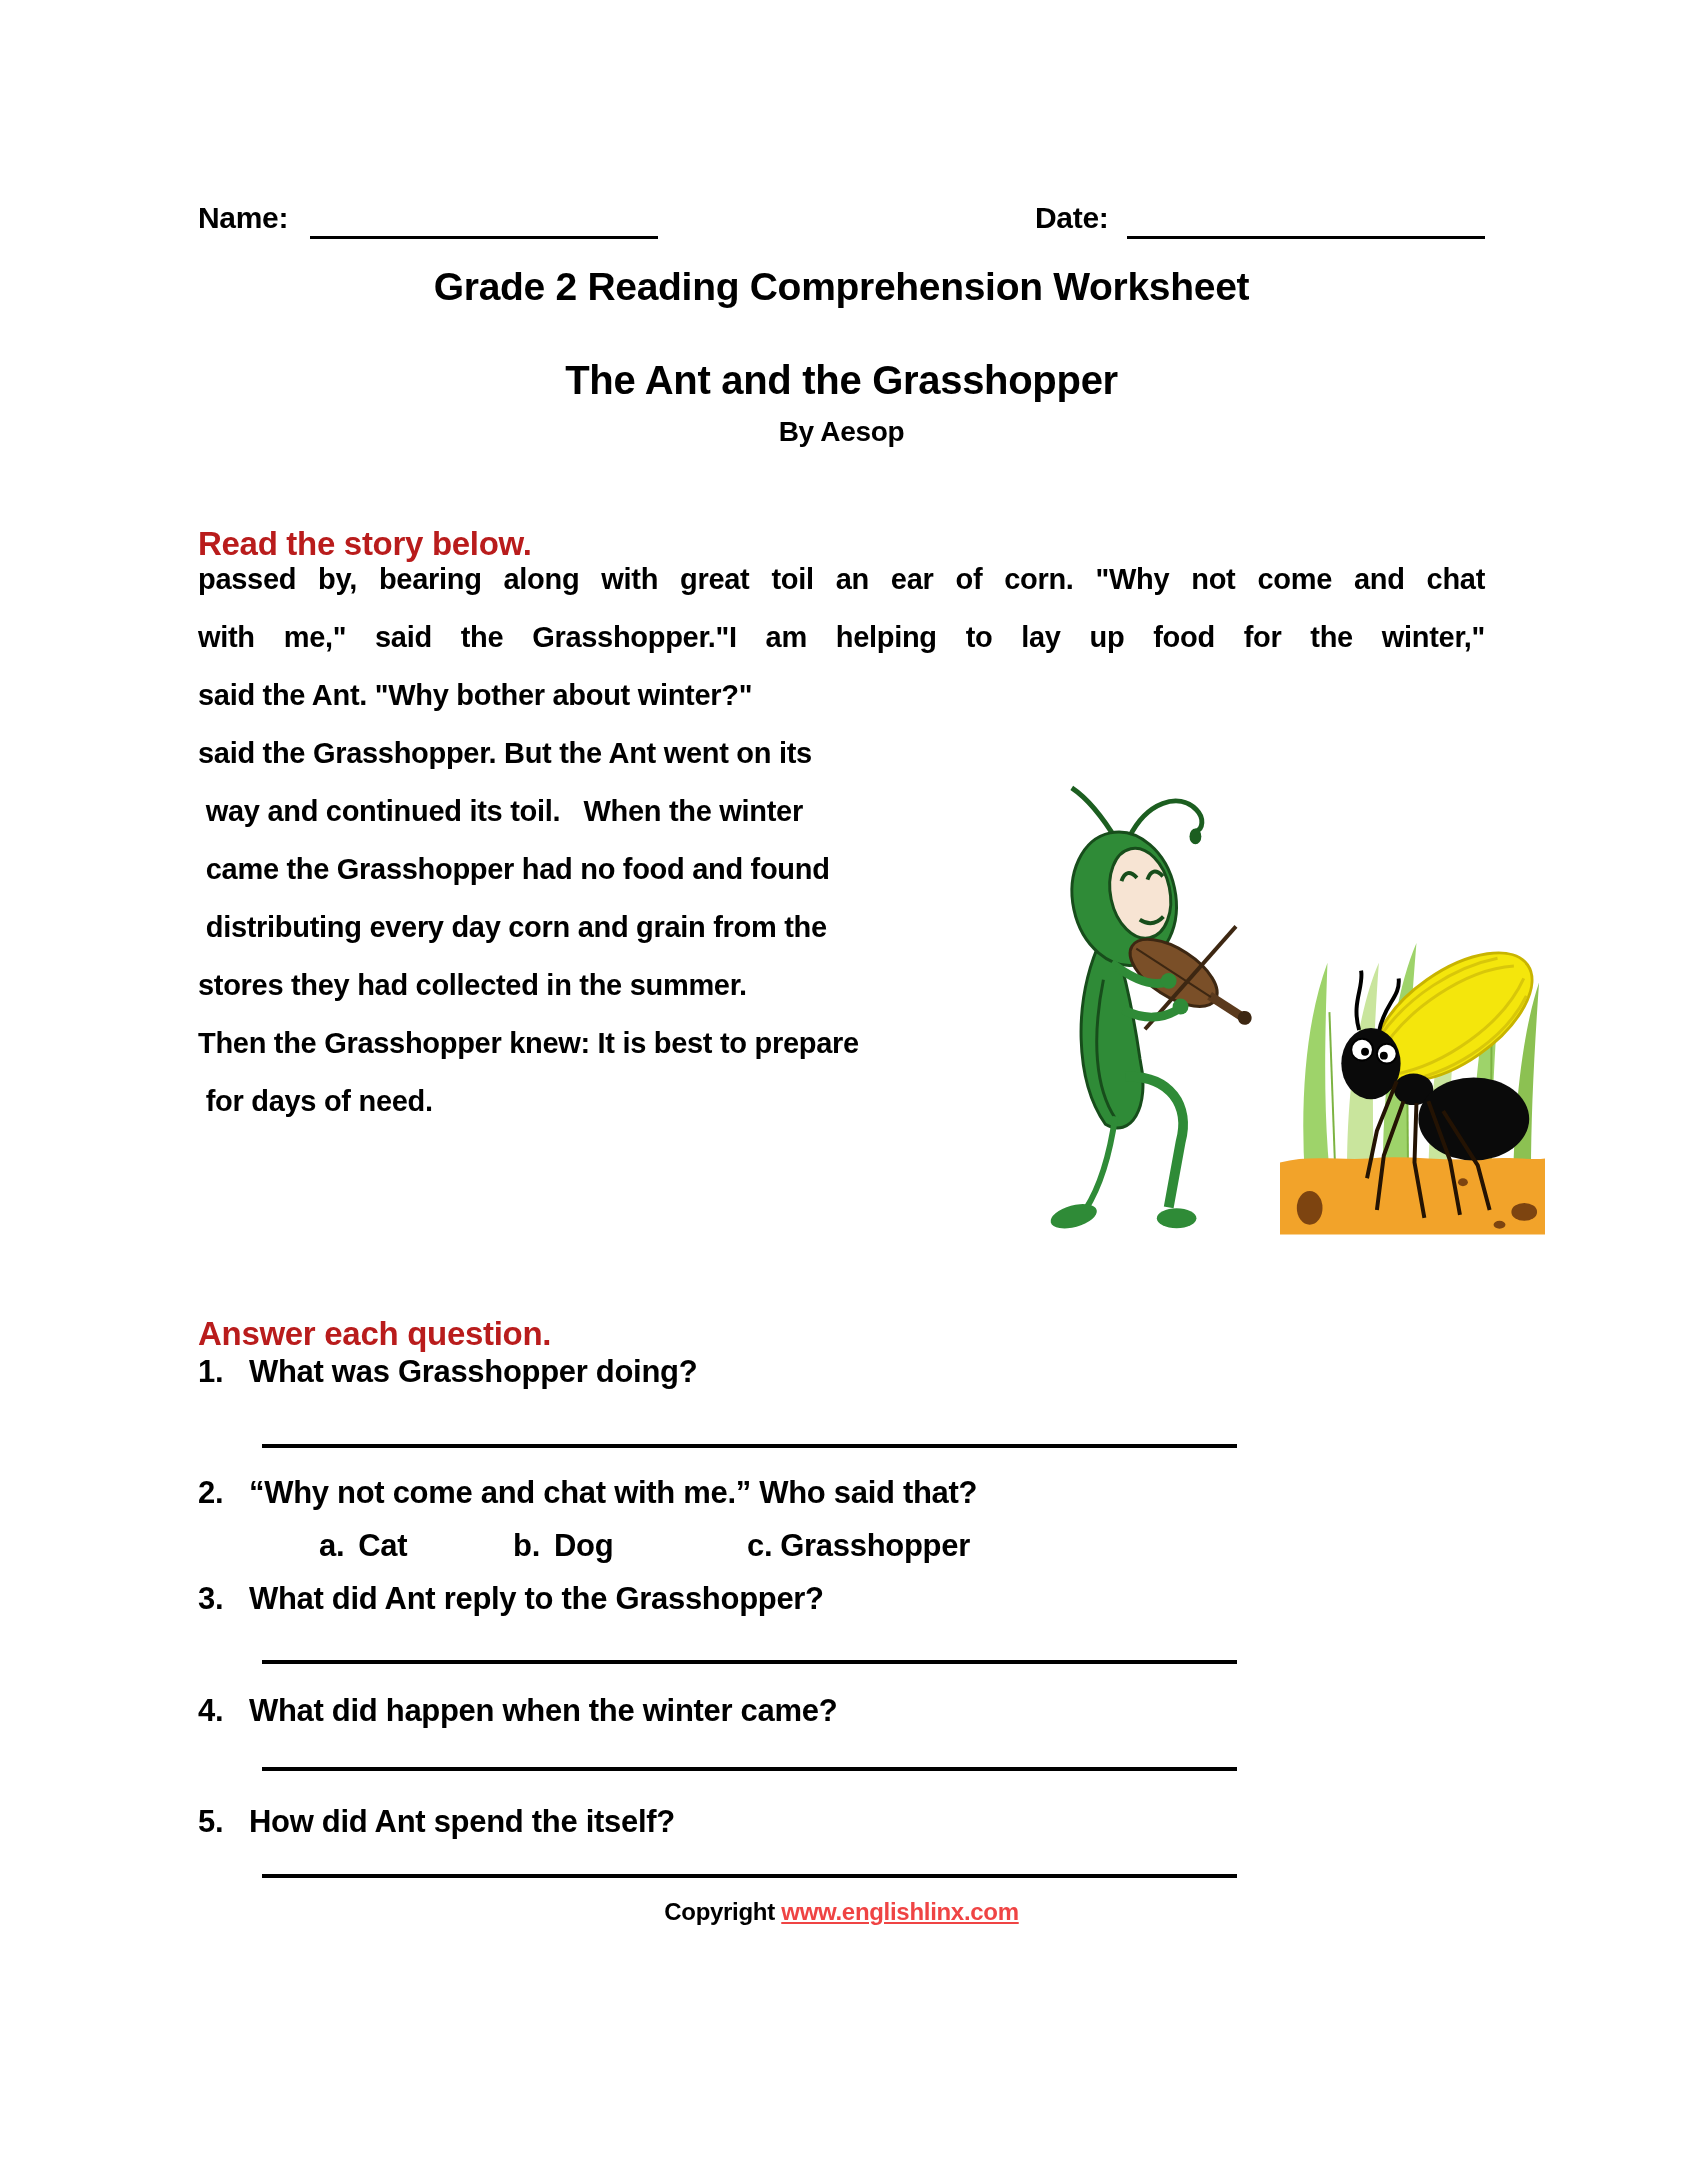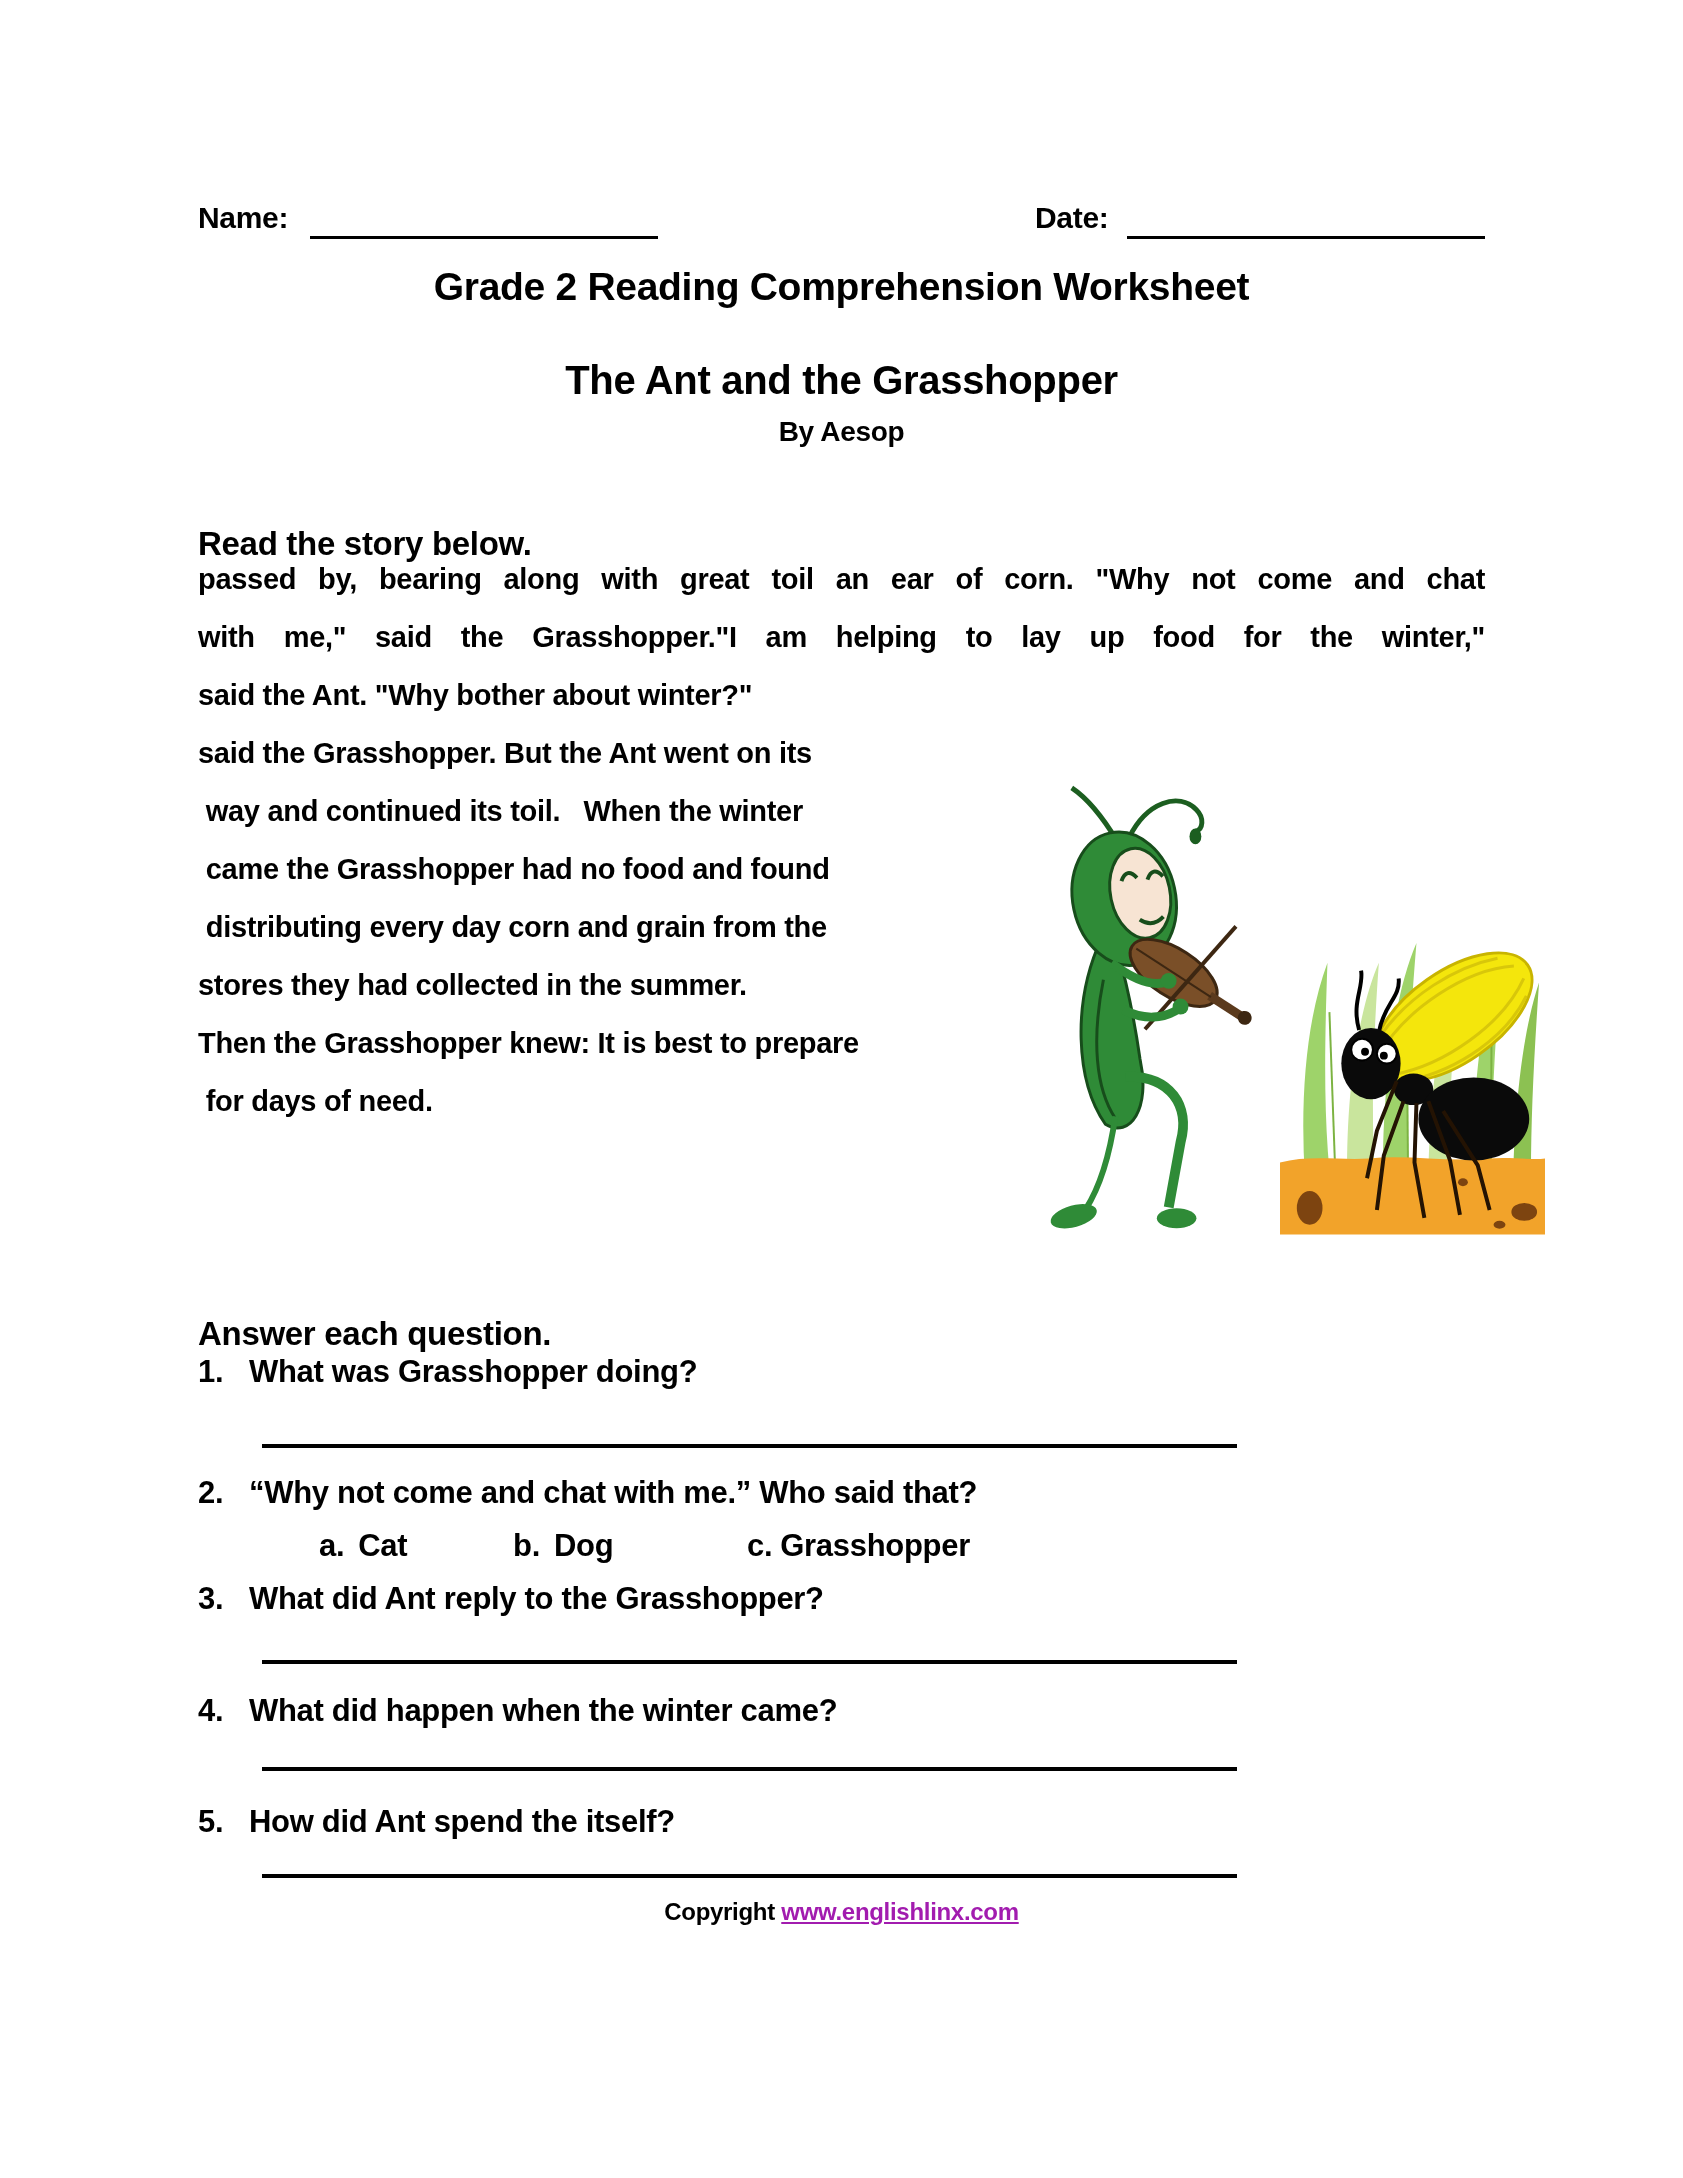--- a/index.html
+++ b/index.html
@@ -12,34 +12,34 @@
   .abs { position:absolute; }
   .center { left:0; width:1683px; text-align:center; }
 
   .field-label { font-size:30px; }
   .blank-short { border-bottom:3px solid #000; }
 
   .title-main  { top:265px; font-size:39px; }
   .title-story { top:358px; font-size:40px; }
   .byline      { top:416px; font-size:28px; }
 
-  .teal-heading { font-size:33px; color:#000000; }
+  .teal-heading { font-size:33px; color:#b91c1c; }
 
   .story { left:198px; top:550px; width:1287px; font-size:29px; }
   .story-line { height:58px; line-height:58px; white-space:pre-wrap; }
   .story-line.just { white-space:normal; text-align:justify; text-align-last:justify; }
 
   .question { left:198px; font-size:31px; display:flex; }
   .q-num { display:inline-block; width:51px; }
   .answer-blank { border-bottom:4px solid #000; left:262px; width:975px; height:42px; }
   .option { font-size:31px; }
   .opt-letter { display:inline-block; margin-right:14px; }
 
   .footer { top:1898px; font-size:24px; }
-  .footer a { color:#a21caf; text-decoration:underline; font-weight:700; }
+  .footer a { color:#ef4444; text-decoration:underline; font-weight:700; }
 
   svg { display:block; }
 </style>
 </head>
 <body>
 
 <span class="abs field-label" style="left:198px; top:201px;">Name:</span>
 <span class="abs blank-short" style="left:310px; top:201px; width:348px; height:38px;"></span>
 <span class="abs field-label" style="left:1035px; top:201px;">Date:</span>
 <span class="abs blank-short" style="left:1127px; top:201px; width:358px; height:38px;"></span>

